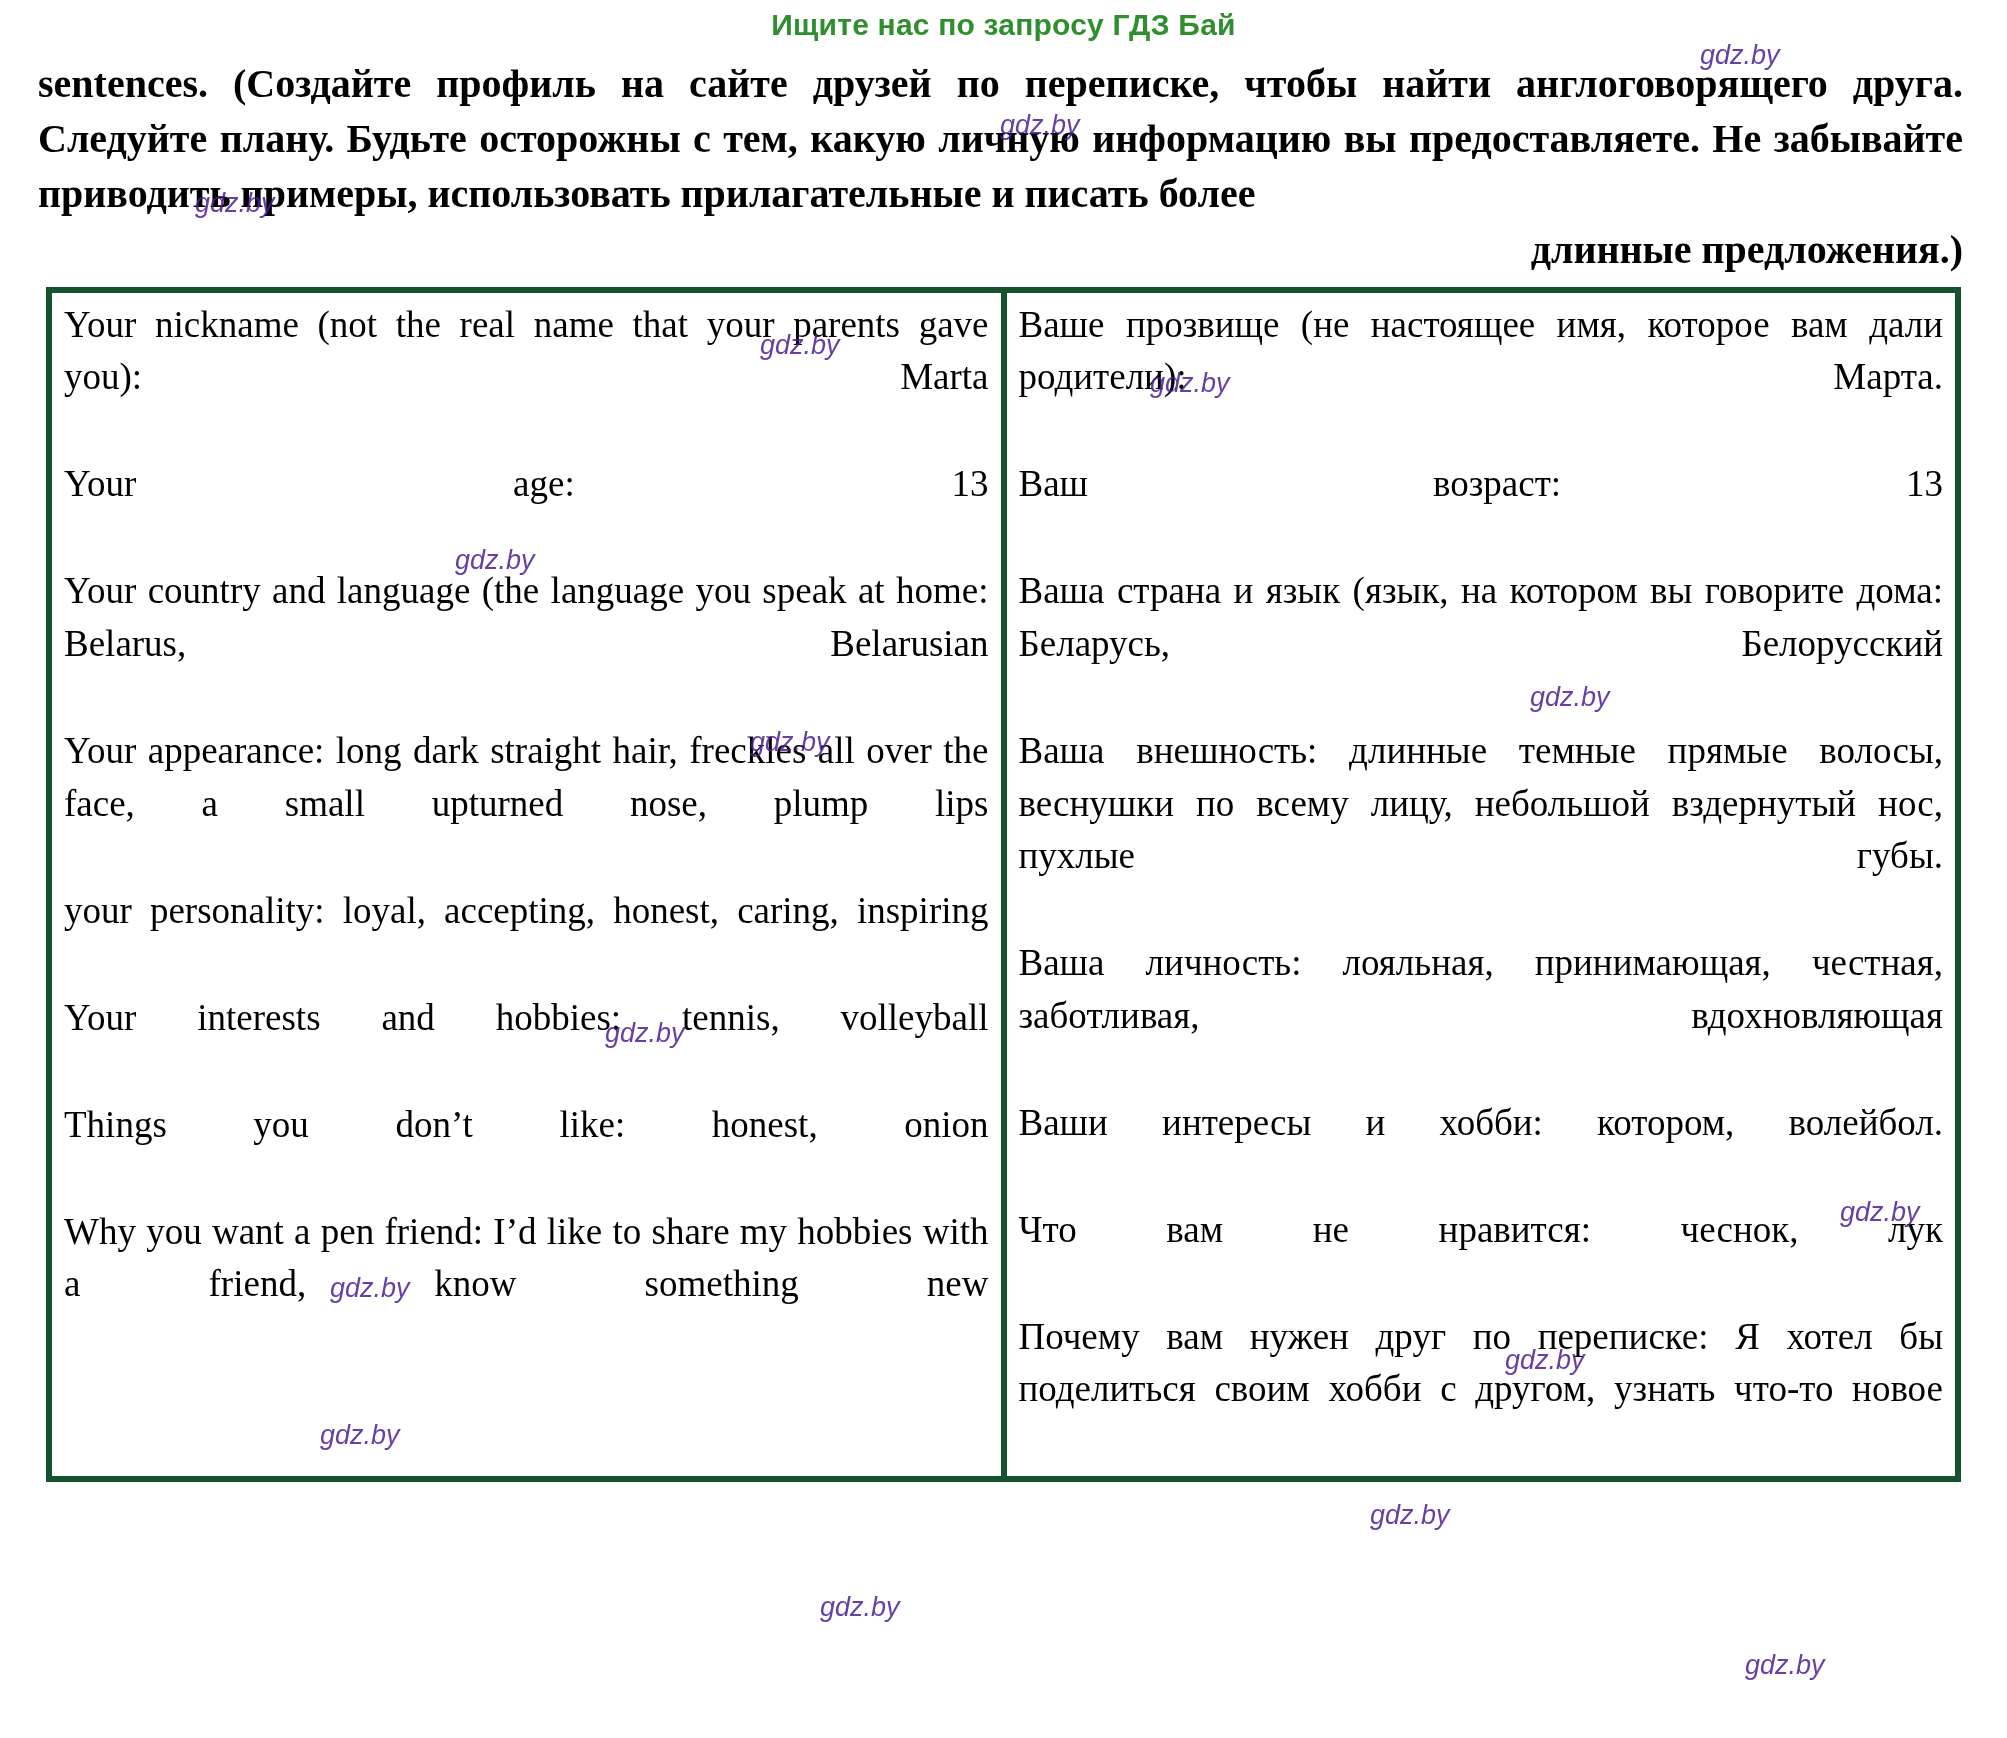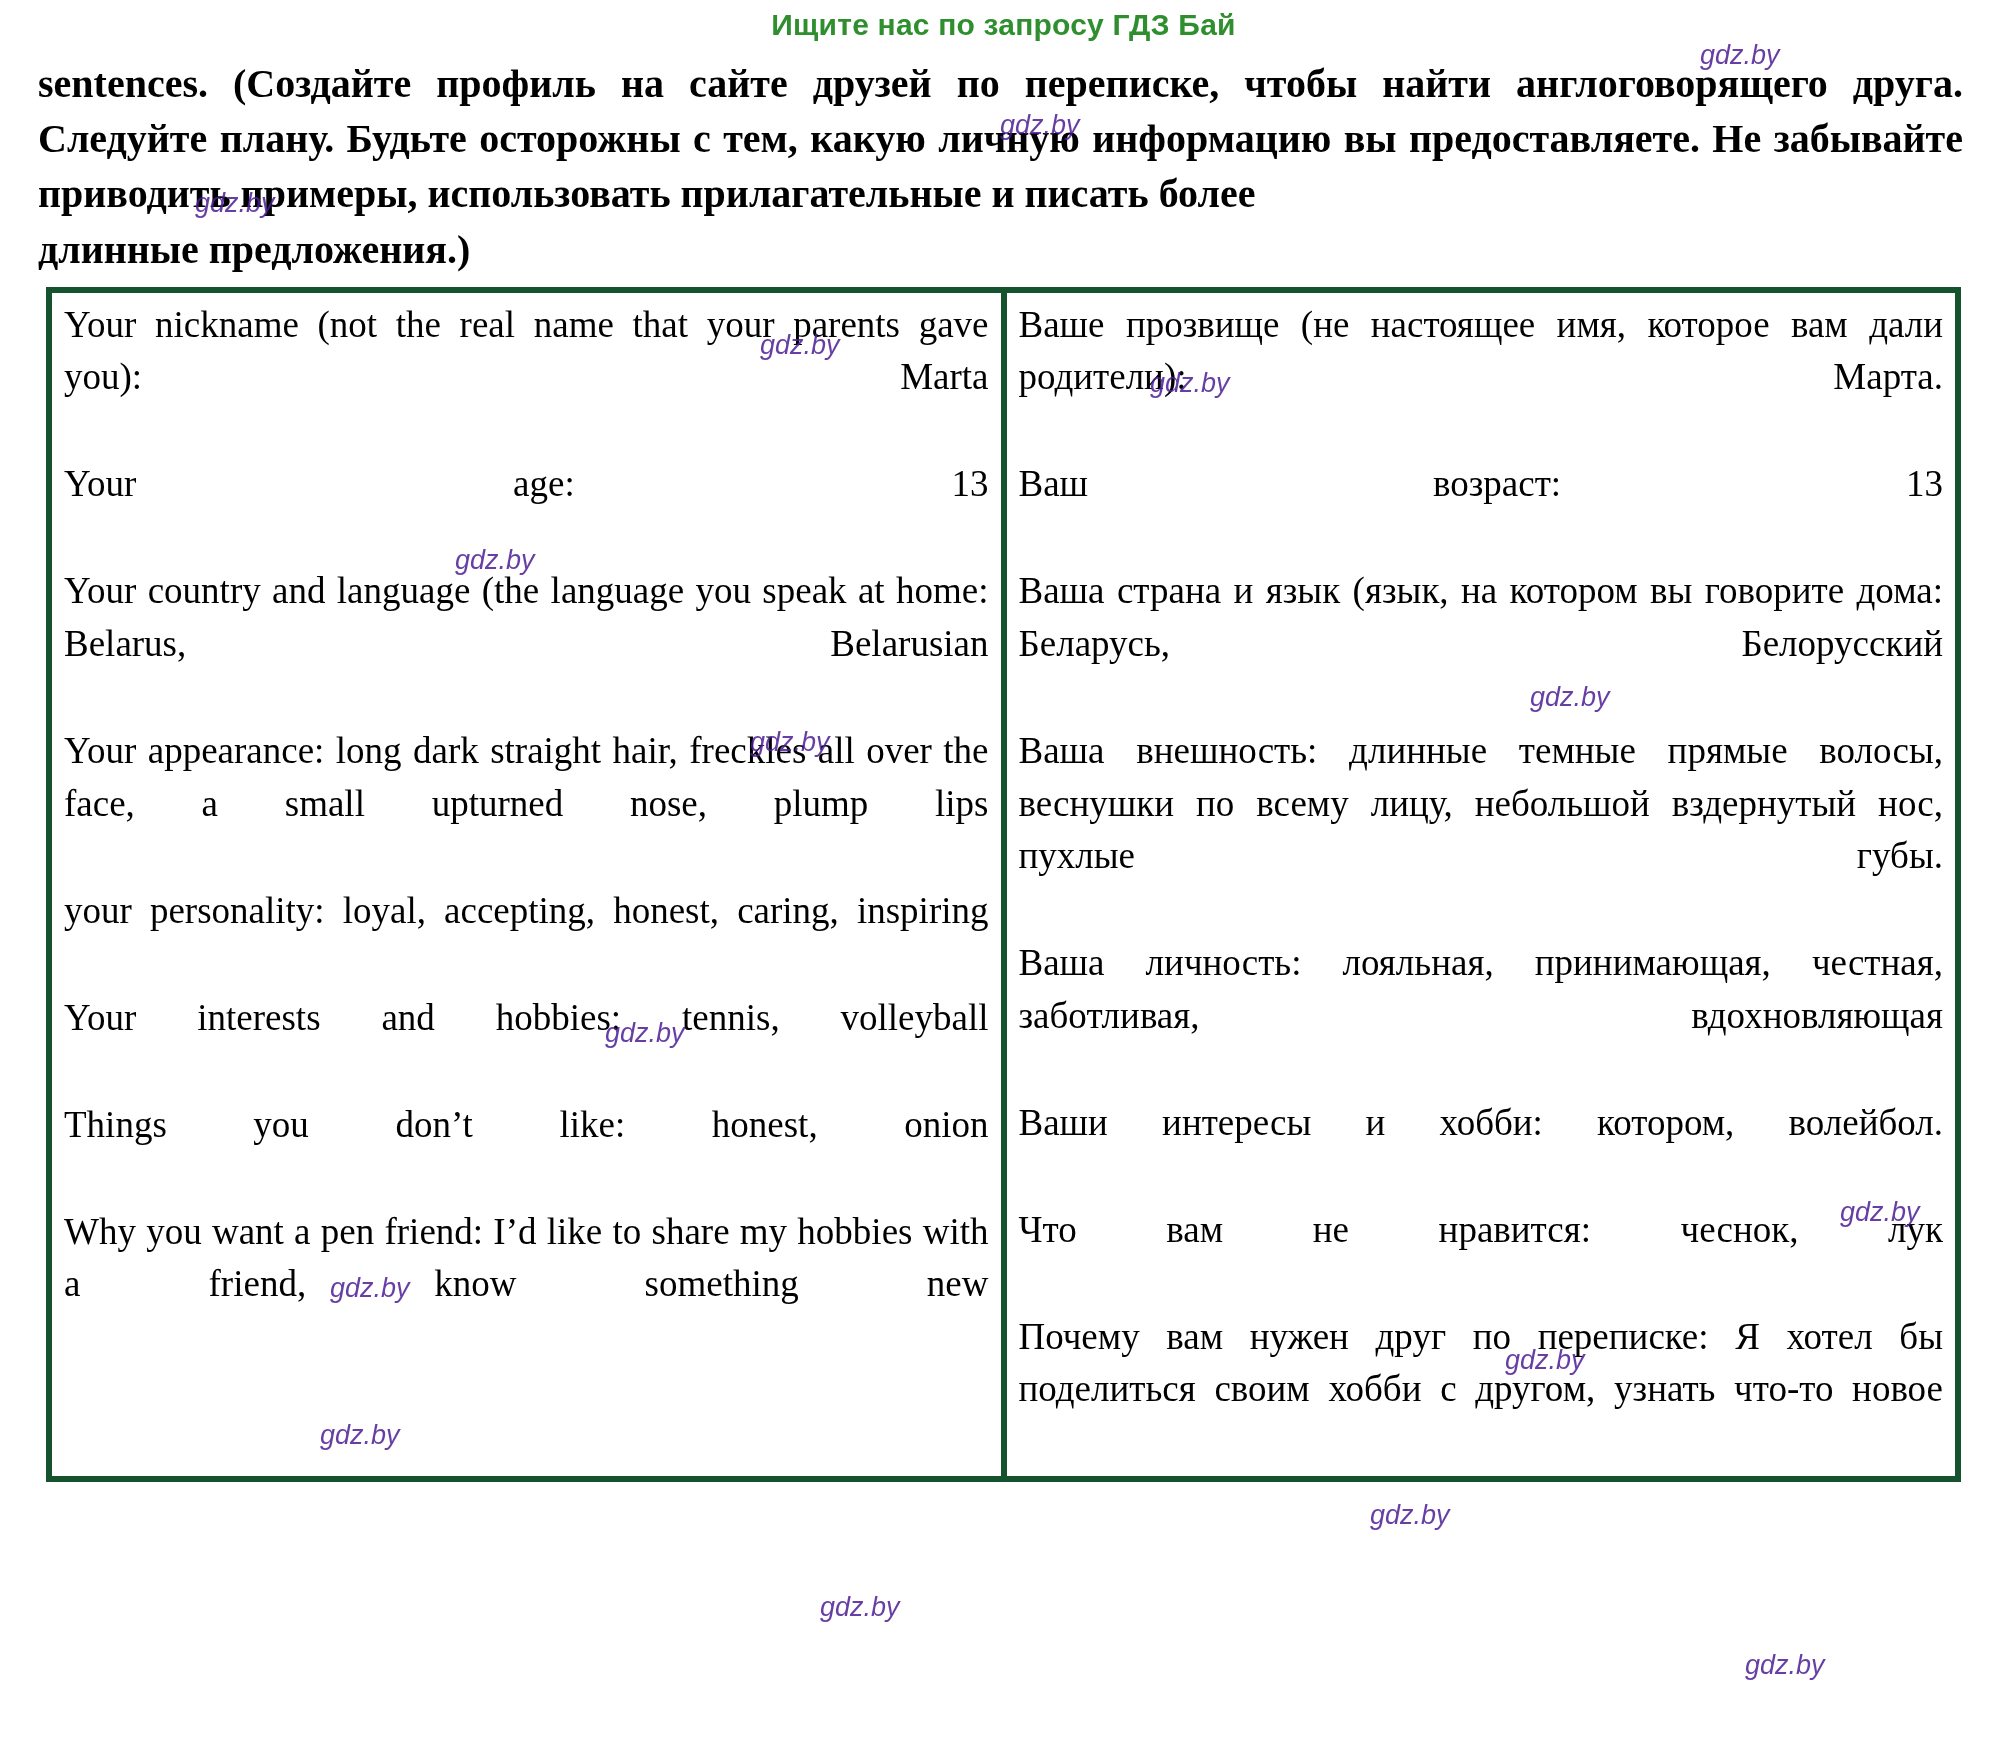--- a/index.html
+++ b/index.html
@@ -35,21 +35,21 @@
     font-size: 40px;
     font-weight: bold;
     line-height: 1.38;
     text-align: justify;
     text-justify: inter-word;
     margin: 14px 10px 10px 4px;
     font-family: "Liberation Serif", serif;
   }
   .intro .lastline {
     display: block;
-    text-align: left;
+    text-align: right;
   }
   table.profile {
     width: calc(100% - 24px);
     margin: 4px 12px 0 12px;
     border-collapse: collapse;
     table-layout: fixed;
   }
   table.profile td {
     border: 6px solid #14532d;
     vertical-align: top;

